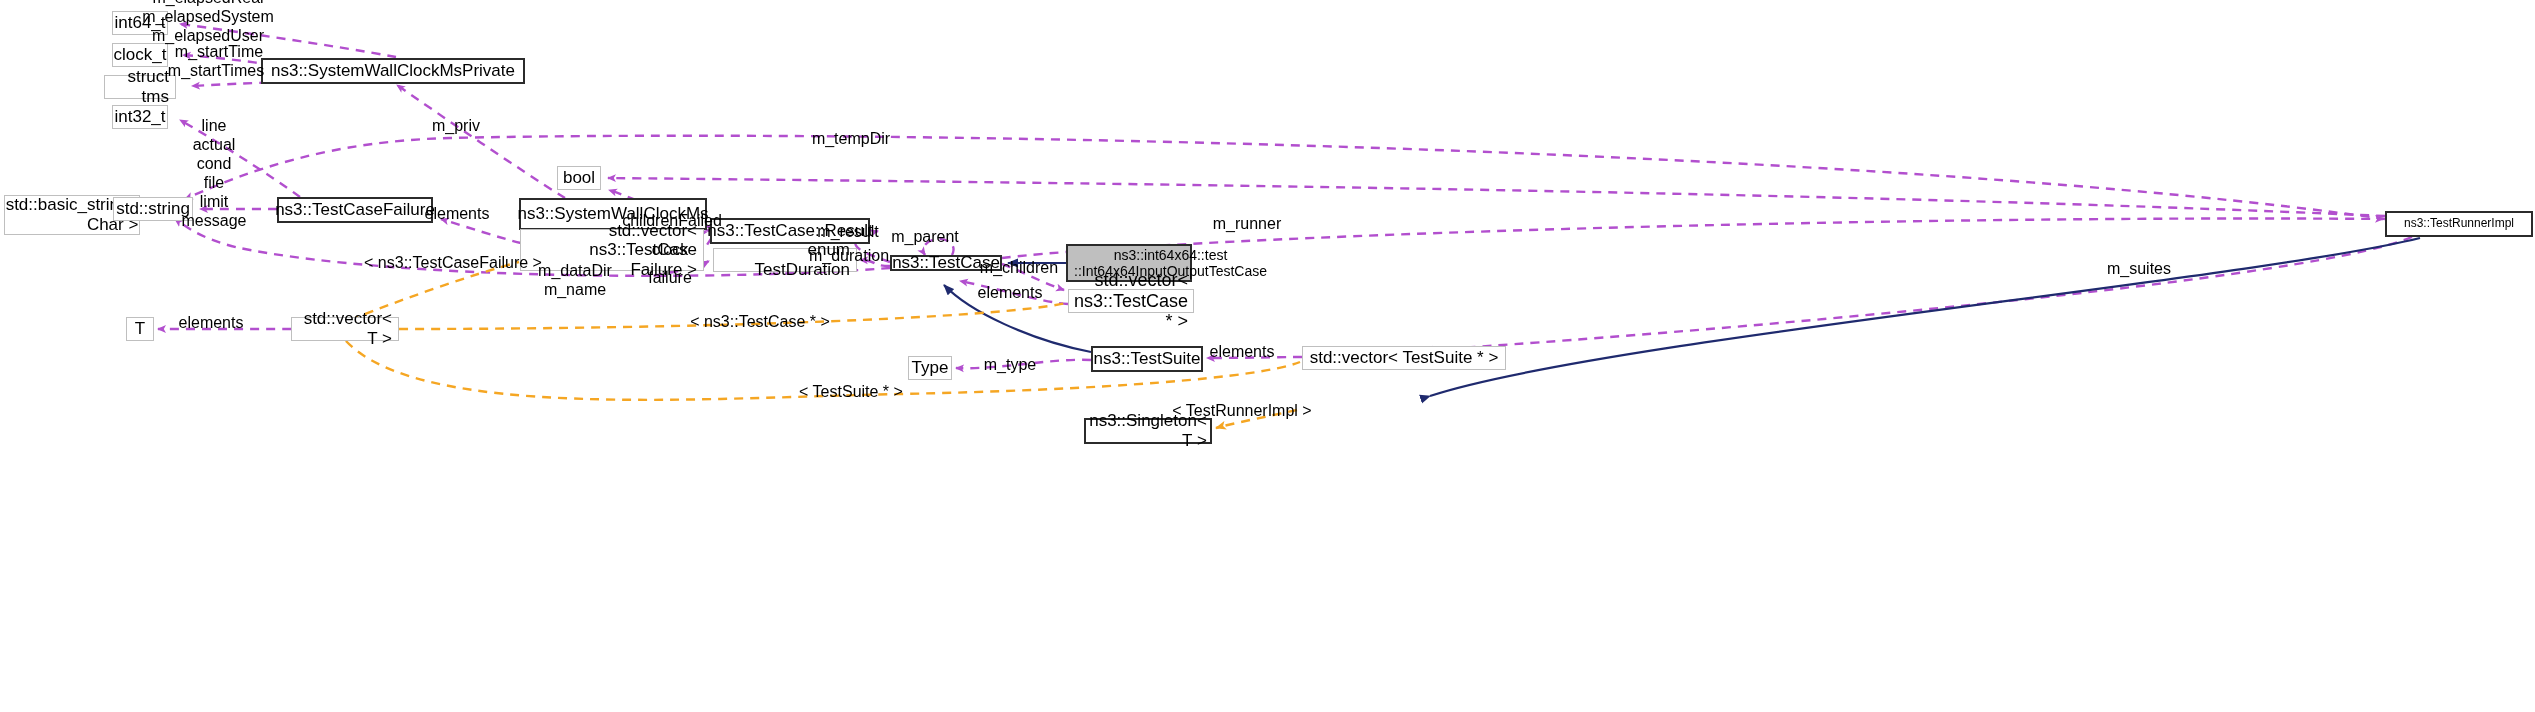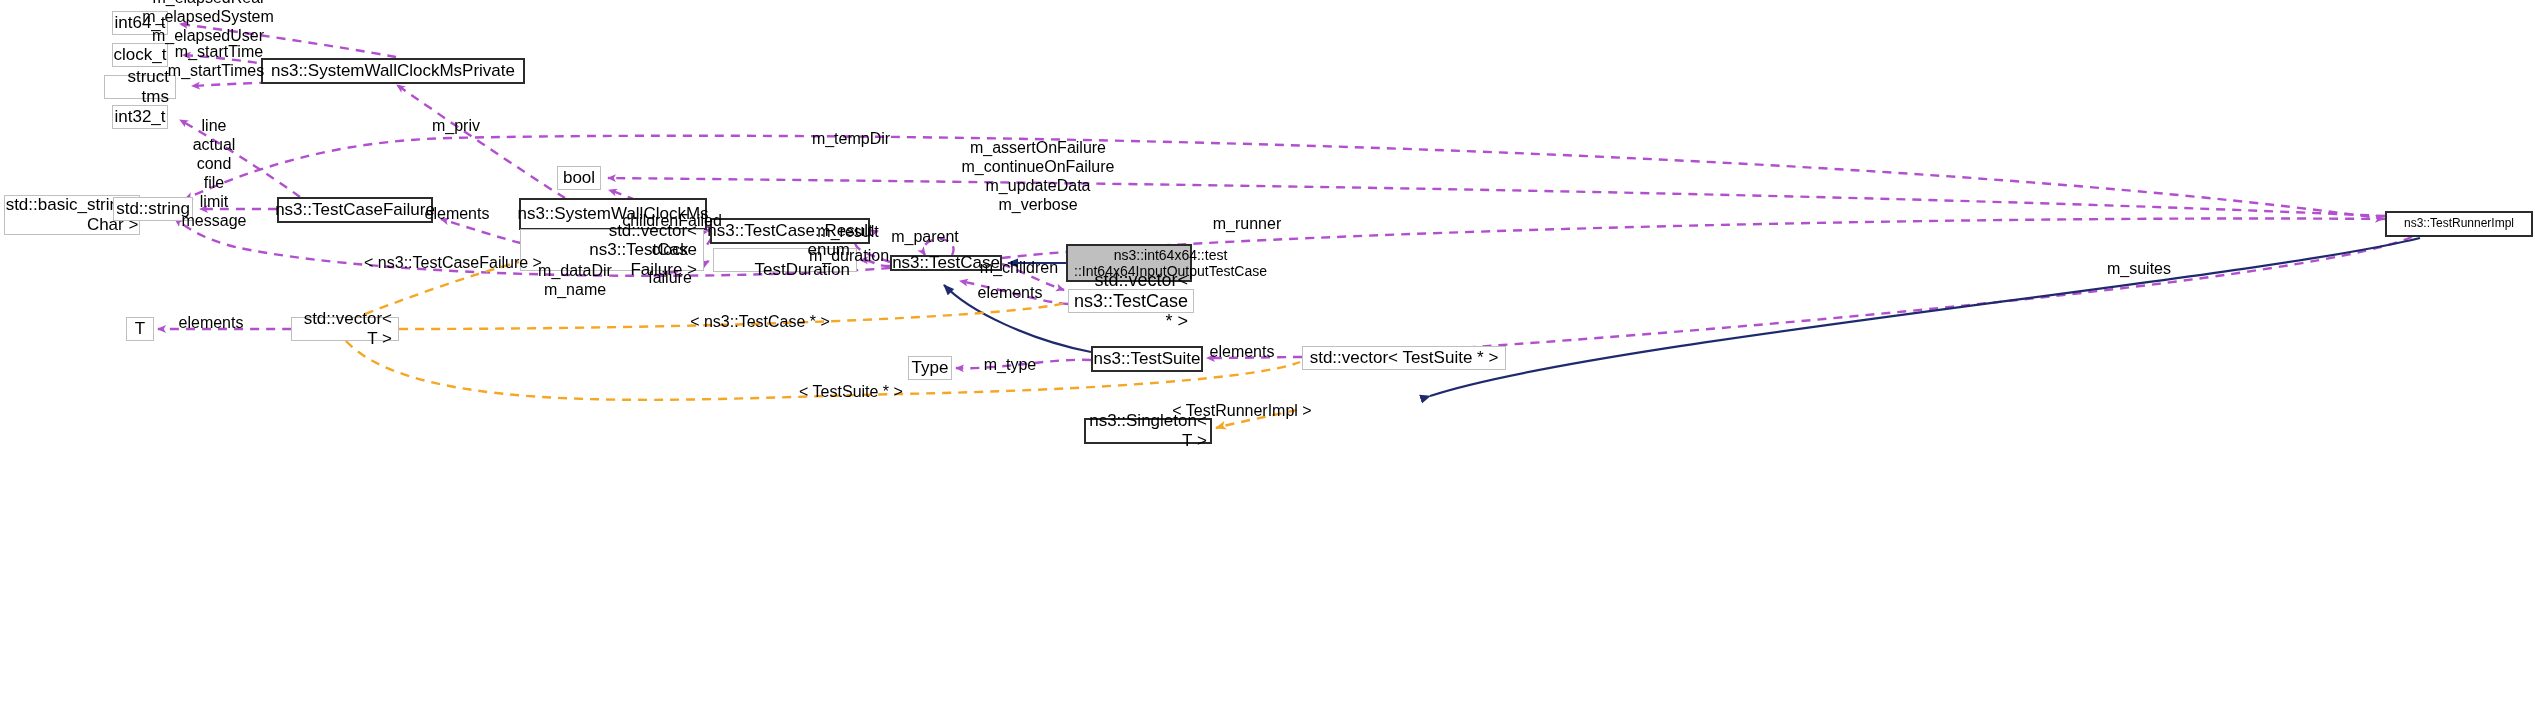--- a/index.html
+++ b/index.html
@@ -150,24 +150,20 @@
   <div class="edge-label" style="left:219px;top:52px">m_startTime</div>
   <div class="edge-label" style="left:216px;top:71px">m_startTimes</div>
   <div class="edge-label" style="left:214px;top:126px">line</div>
   <div class="edge-label" style="left:214px;top:183px">actual
 cond
 file
 limit
 message</div>
   <div class="edge-label" style="left:456px;top:126px">m_priv</div>
   <div class="edge-label" style="left:851px;top:139px">m_tempDir</div>
-  <div class="edge-label" style="left:1038px;top:177px">m_assertOnFailure
-m_continueOnFailure
-m_updateData
-m_verbose</div>
   <div class="edge-label" style="left:672px;top:221px">childrenFailed</div>
   <div class="edge-label" style="left:457px;top:214px">elements</div>
   <div class="edge-label" style="left:670px;top:250px">clock</div>
   <div class="edge-label" style="left:670px;top:278px">failure</div>
   <div class="edge-label" style="left:848px;top:232px">m_result</div>
   <div class="edge-label" style="left:849px;top:256px">m_duration</div>
   <div class="edge-label" style="left:925px;top:237px">m_parent</div>
   <div class="edge-label" style="left:1019px;top:268px">m_children</div>
   <div class="edge-label" style="left:1010px;top:293px">elements</div>
   <div class="edge-label" style="left:1247px;top:224px">m_runner</div>

